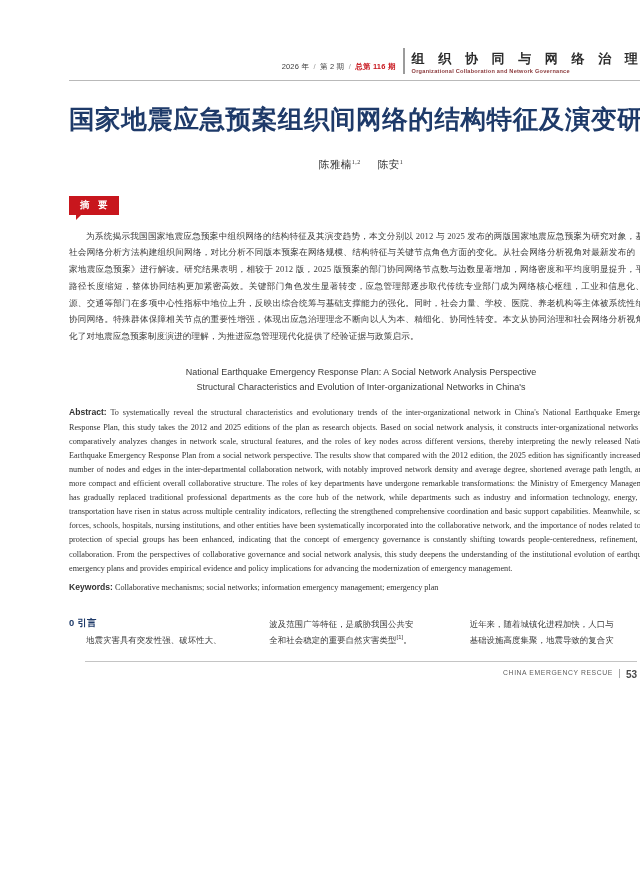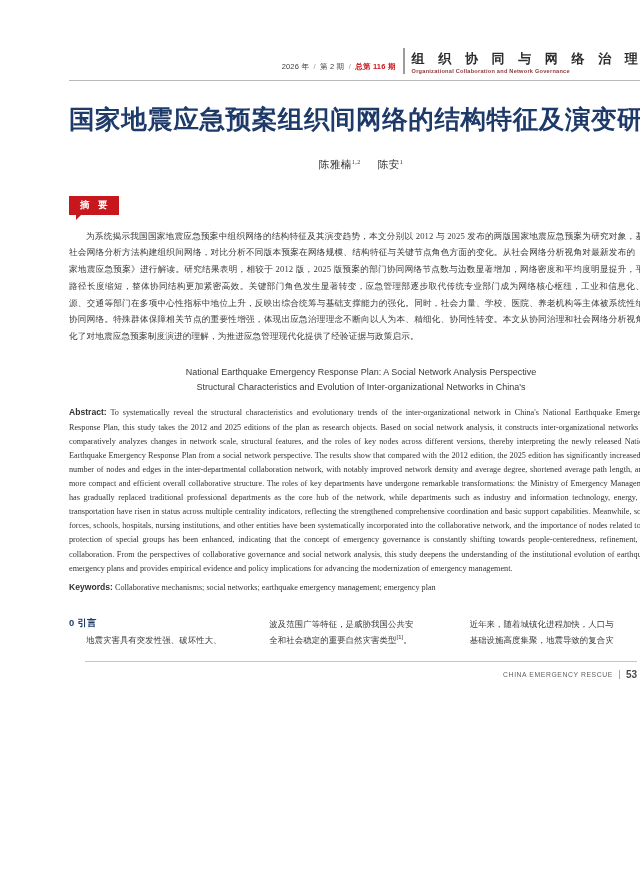--- a/index.html
+++ b/index.html
@@ -247,21 +247,20 @@
     bottom: 18px;
   }
   .footer-rule {
     height: 1px;
     background: #c4c4c4;
     margin-bottom: 7px;
   }
   .footer-line {
     display: flex;
     justify-content: flex-end;
-    align-items: center;
     font-size: 6.8px;
     color: #5c5c5c;
     letter-spacing: .6px;
     font-family: "Liberation Sans", "DejaVu Sans", sans-serif;
   }
   .footer-sep {
     display: inline-block;
     width: 1px;
     height: 9px;
     background: #a8a8a8;
@@ -320,21 +319,21 @@
     <div>National Earthquake Emergency Response Plan: A Social Network Analysis Perspective</div>
     <div>Structural Characteristics and Evolution of Inter-organizational Networks in China's</div>
   </div>
 
   <div class="en-abstract">
     <span class="lead">Abstract:</span>
     <span>To systematically reveal the structural characteristics and evolutionary trends of the inter-organizational network in China's National Earthquake Emergency Response Plan, this study takes the 2012 and 2025 editions of the plan as research objects. Based on social network analysis, it constructs inter-organizational networks and comparatively analyzes changes in network scale, structural features, and the roles of key nodes across different versions, thereby interpreting the newly released National Earthquake Emergency Response Plan from a social network perspective. The results show that compared with the 2012 edition, the 2025 edition has significantly increased the number of nodes and edges in the inter-departmental collaboration network, with notably improved network density and average degree, shortened average path length, and a more compact and efficient overall collaborative structure. The roles of key departments have undergone remarkable transformations: the Ministry of Emergency Management has gradually replaced traditional professional departments as the core hub of the network, while departments such as industry and information technology, energy, and transportation have risen in status across multiple centrality indicators, reflecting the strengthened comprehensive coordination and basic support capabilities. Meanwhile, social forces, schools, hospitals, nursing institutions, and other entities have been systematically incorporated into the collaborative network, and the importance of nodes related to the protection of special groups has been enhanced, indicating that the concept of emergency governance is constantly shifting towards people-centeredness, refinement, and collaboration. From the perspectives of collaborative governance and social network analysis, this study deepens the understanding of the institutional evolution of earthquake emergency plans and provides empirical evidence and policy implications for advancing the modernization of emergency management.</span>
   </div>
   <div class="en-keywords">
     <span class="lead">Keywords:</span>
-    <span>Collaborative mechanisms; social networks; earthquake emergency management; emergency plan</span>
+    <span>Collaborative mechanisms; social networks; information emergency management; emergency plan</span>
   </div>
 
   <div class="columns">
     <div class="col">
       <div class="section-head" style="margin-top:17px;">0 引言</div>
       <p class="indent">地震灾害具有突发性强、破坏性大、</p>
     </div>
     <div class="col">
       <div class="col-1-spacer" style="height:19px;"></div>
       <p>波及范围广等特征，是威胁我国公共安</p>

